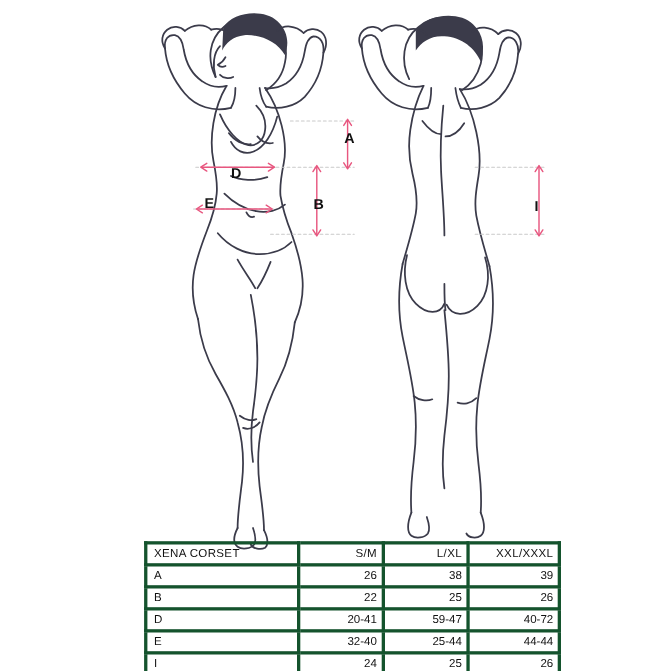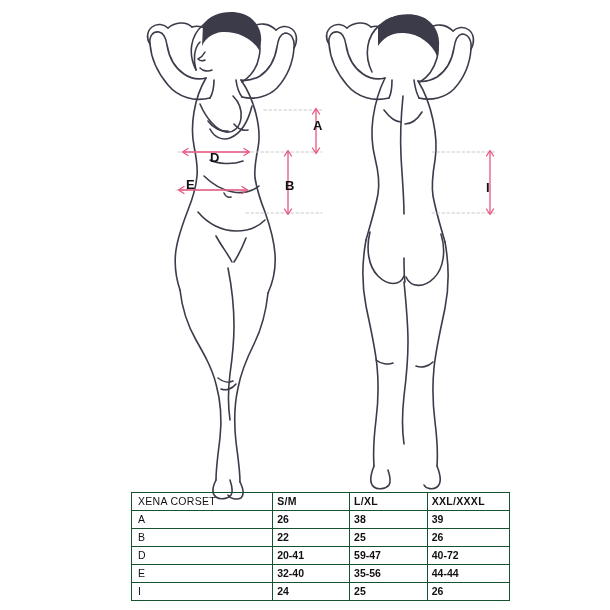--- a/index.html
+++ b/index.html
@@ -38,35 +38,34 @@
   #size-table {
     position: absolute;
     left: 131px;
     top: 492px;
     width: 379px;
     border-collapse: collapse;
     font-size: 10.5px;
     color: #111;
   }
   #size-table td {
-    border: 1px solid #14532d;
+    border: 3px solid #14532d;
     height: 17px;
     padding: 0 4px;
     line-height: 17px;
     margin-left: 48px;
   }
   #size-table td.lbl {
     width: 146px;
     text-align: left;
     padding-left: 6px;
   }
   #size-table td.val {
-    text-align: left;
+    text-align: right;
     width: 77px;
-    font-weight: bold;
   }
   #size-table tr.head td {
     font-size: 10.5px;
     letter-spacing: 0.3px;
   }
 </style>
 </head>
 <body>
 
 <div id="page">
@@ -249,21 +248,21 @@
       </tr>
       <tr>
         <td class="lbl">D</td>
         <td class="val">20-41</td>
         <td class="val">59-47</td>
         <td class="val">40-72</td>
       </tr>
       <tr>
         <td class="lbl">E</td>
         <td class="val">32-40</td>
-        <td class="val">35-56</td>
+        <td class="val">25-44</td>
         <td class="val">44-44</td>
       </tr>
       <tr>
         <td class="lbl">I</td>
         <td class="val">24</td>
         <td class="val">25</td>
         <td class="val">26</td>
       </tr>
     </tbody>
   </table>

